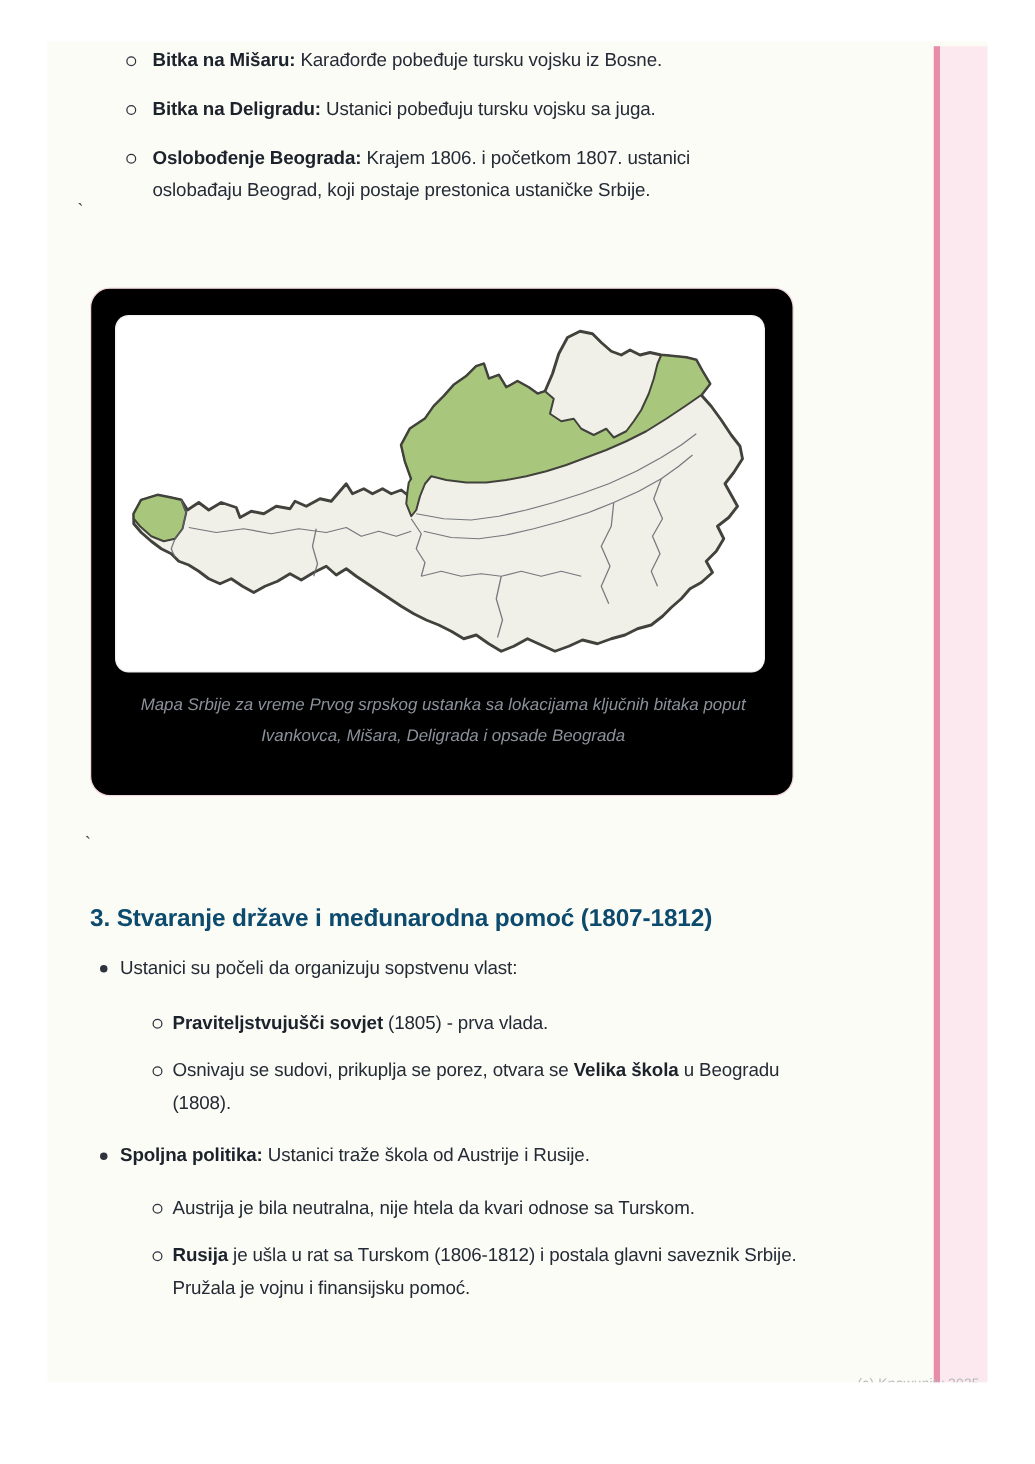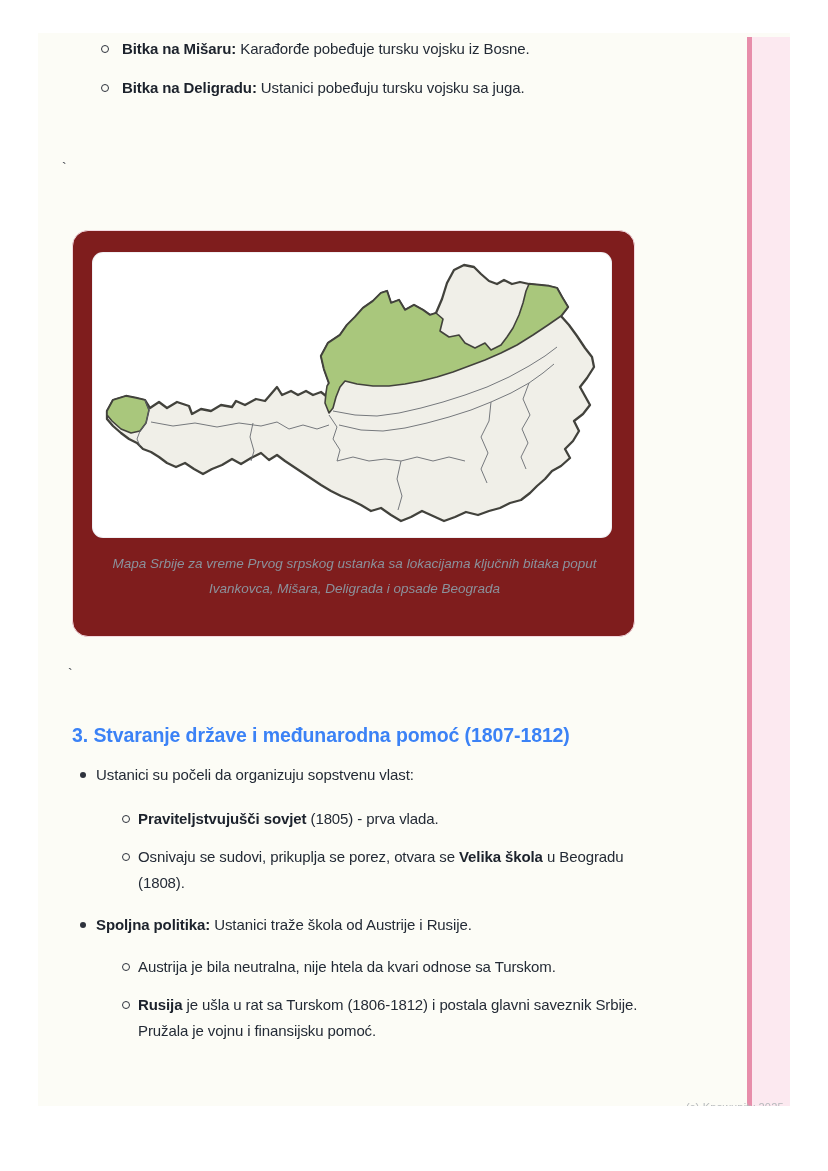--- a/index.html
+++ b/index.html
@@ -20,34 +20,34 @@
   .dot{position:absolute;left:0;top:10px;width:6px;height:6px;background:#2e333d;border-radius:50%;}
   b{font-weight:bold;color:#1c222c;}
 
   .stray{position:absolute;font-size:14px;color:#3a3f48;}
   .stray.m1{left:62px;top:160px;}
   .stray.m2{left:68px;top:666px;}
 
   
   .map-card{
     position:absolute;left:72px;top:230px;width:563px;height:407px;box-sizing:border-box;
-    background:#7f1d1d;border:1px solid #f3d7de;border-radius:16px;
+    background:#000000;border:1px solid #f3d7de;border-radius:16px;
   }
   .map-image-box{
     position:absolute;left:20px;top:22px;width:518px;height:284px;background:#ffffff;
     border-radius:10px;box-shadow:0 0 0 1px #f0f0f3, 0 1px 3px rgba(0,0,0,0.04);overflow:hidden;
   }
   .map-image-box svg{display:block;width:518px;height:284px;}
   .map-caption{
     position:absolute;left:30px;top:320px;width:503px;text-align:center;
     font-style:italic;font-size:13.5px;line-height:25px;color:#8b919b;
   }
 
   
-  .section-heading{position:absolute;left:72px;top:724px;font-size:19.5px;font-weight:bold;color:#3b82f6;letter-spacing:-0.1px;}
+  .section-heading{position:absolute;left:72px;top:724px;font-size:19.5px;font-weight:bold;color:#0c4a6e;letter-spacing:-0.1px;}
   .main-list{position:absolute;left:80px;top:762px;width:560px;font-size:15px;line-height:26px;letter-spacing:-0.1px;}
   .l1{position:relative;padding-left:16px;margin-bottom:16px;}
   .l1 > .dot{left:0;top:10px;}
   .sublist{margin-top:4px;}
   .l2{position:relative;padding-left:42px;margin-top:12px;}
   .l2 > .ring{left:26px;}
 
   .watermark{position:absolute;left:686px;top:1101px;font-size:11px;letter-spacing:0.2px;color:#b6b9bc;text-decoration:underline;}
 </style>
 </head>
@@ -58,20 +58,24 @@
   <div class="side-accent"></div>
 
   <div class="battles">
     <div class="li">
       <span class="ring"></span>
       <span></span><b>Bitka na Mišaru:</b><span> Karađorđe pobeđuje tursku vojsku iz Bosne.</span>
     </div>
     <div class="li">
       <span class="ring"></span>
       <span></span><b>Bitka na Deligradu:</b><span> Ustanici pobeđuju tursku vojsku sa juga.</span>
+    </div>
+    <div class="li">
+      <span class="ring"></span>
+      <span></span><b>Oslobođenje Beograda:</b><span> Krajem 1806. i početkom 1807. ustanici oslobađaju Beograd, koji postaje prestonica ustaničke Srbije.</span>
     </div>
   </div>
 
   <span class="stray m1">`</span>
 
   <div class="map-card">
     <div class="map-image-box">
       <svg viewBox="0 0 518 284" aria-hidden="true">
 
         <path fill="#f0efe8" stroke="#42423c" stroke-width="2.3" stroke-linejoin="round" d="M14,158 L20,147 33,143 43,145 52,147 57,155 66,149 74,155 84,149 96,153 99,161 108,156 118,158 128,152 139,154 143,148 152,152 163,146 172,148 178,141 184,134 189,142 198,138 205,142 213,138 220,142 228,139 233,143 236,130 231,116 228,103 235,90 247,82 254,72 262,64 270,55 280,48 288,40 294,38 298,50 306,47 312,57 321,52 330,57 337,62 343,60 349,46 354,30 361,17 371,12 381,14 388,21 396,28 404,31 411,27 419,31 427,29 436,31 446,32 456,33 464,35 469,44 475,54 468,63 476,72 484,83 492,95 499,104 501,114 494,125 487,134 492,143 497,152 490,161 481,168 486,178 480,188 472,196 477,205 468,213 459,218 452,226 444,233 437,240 428,247 417,250 407,255 396,258 385,262 373,259 362,264 351,268 340,263 329,258 318,264 308,268 298,262 288,255 278,258 268,252 258,247 248,243 238,238 228,232 219,226 210,220 201,214 192,208 184,202 176,207 168,200 158,205 148,211 139,206 129,212 119,216 110,221 101,216 92,210 83,214 74,210 66,204 58,199 50,196 44,190 36,186 28,180 20,173 14,166 Z"></path>

